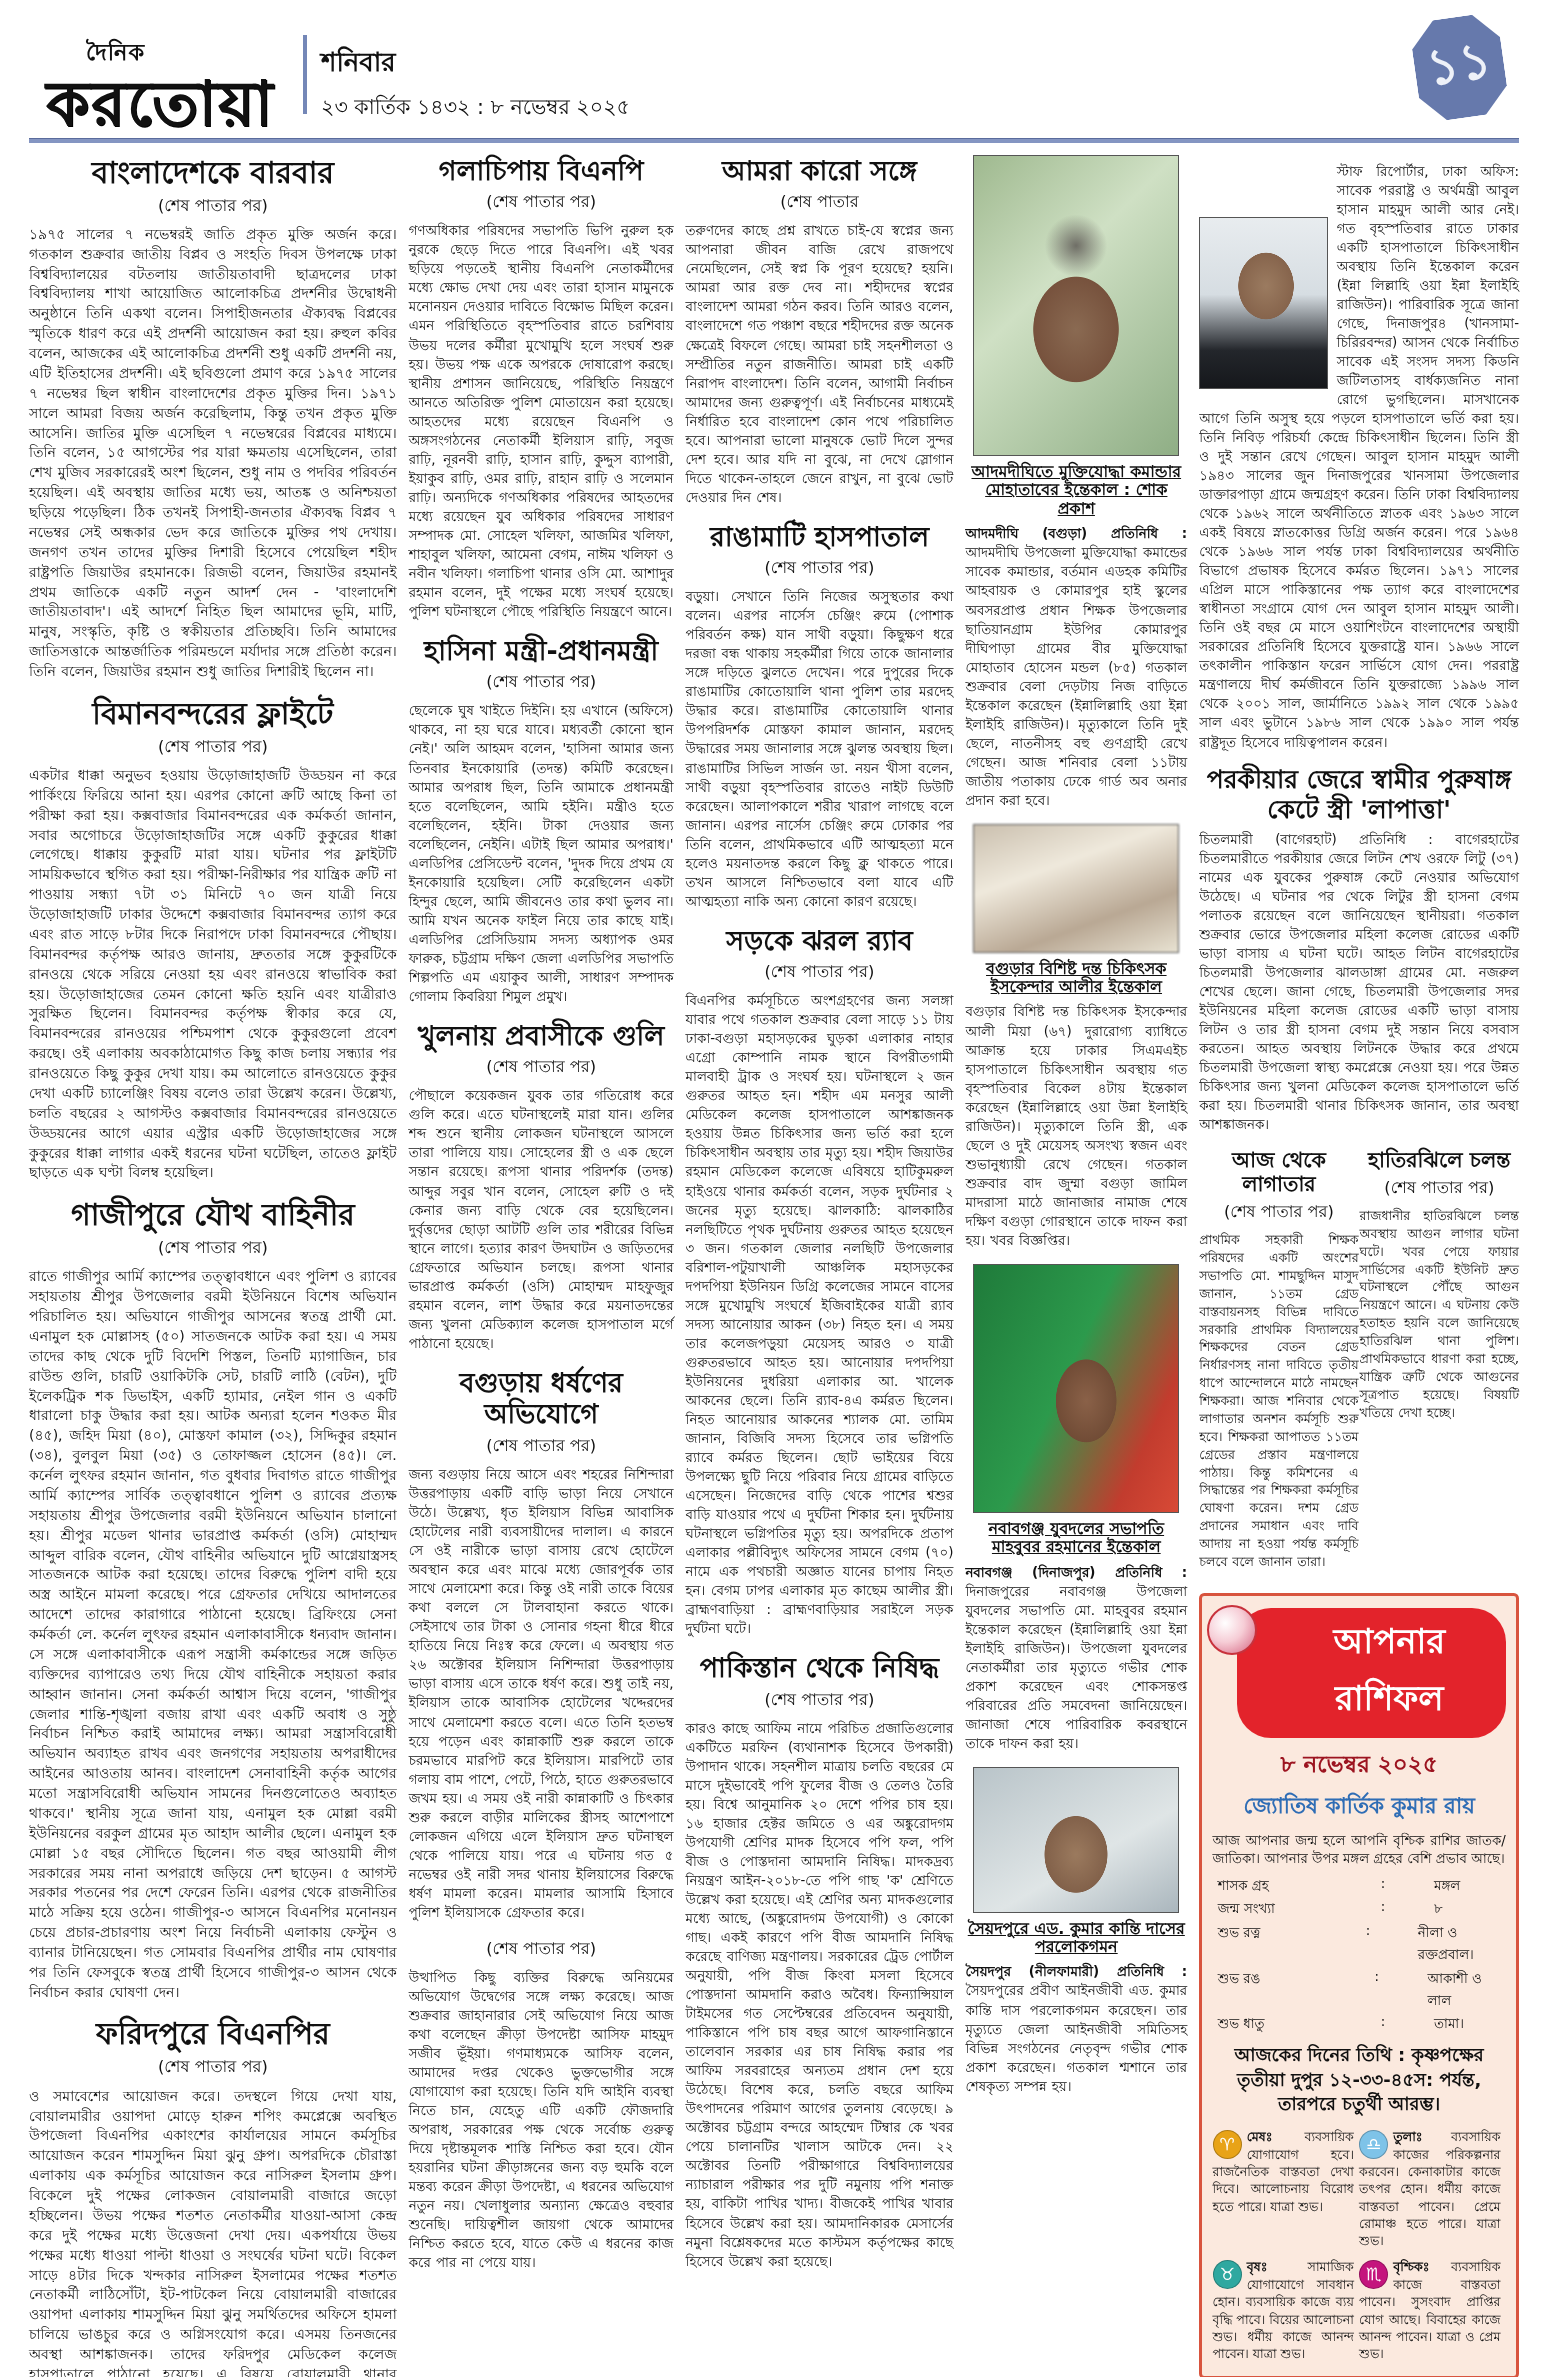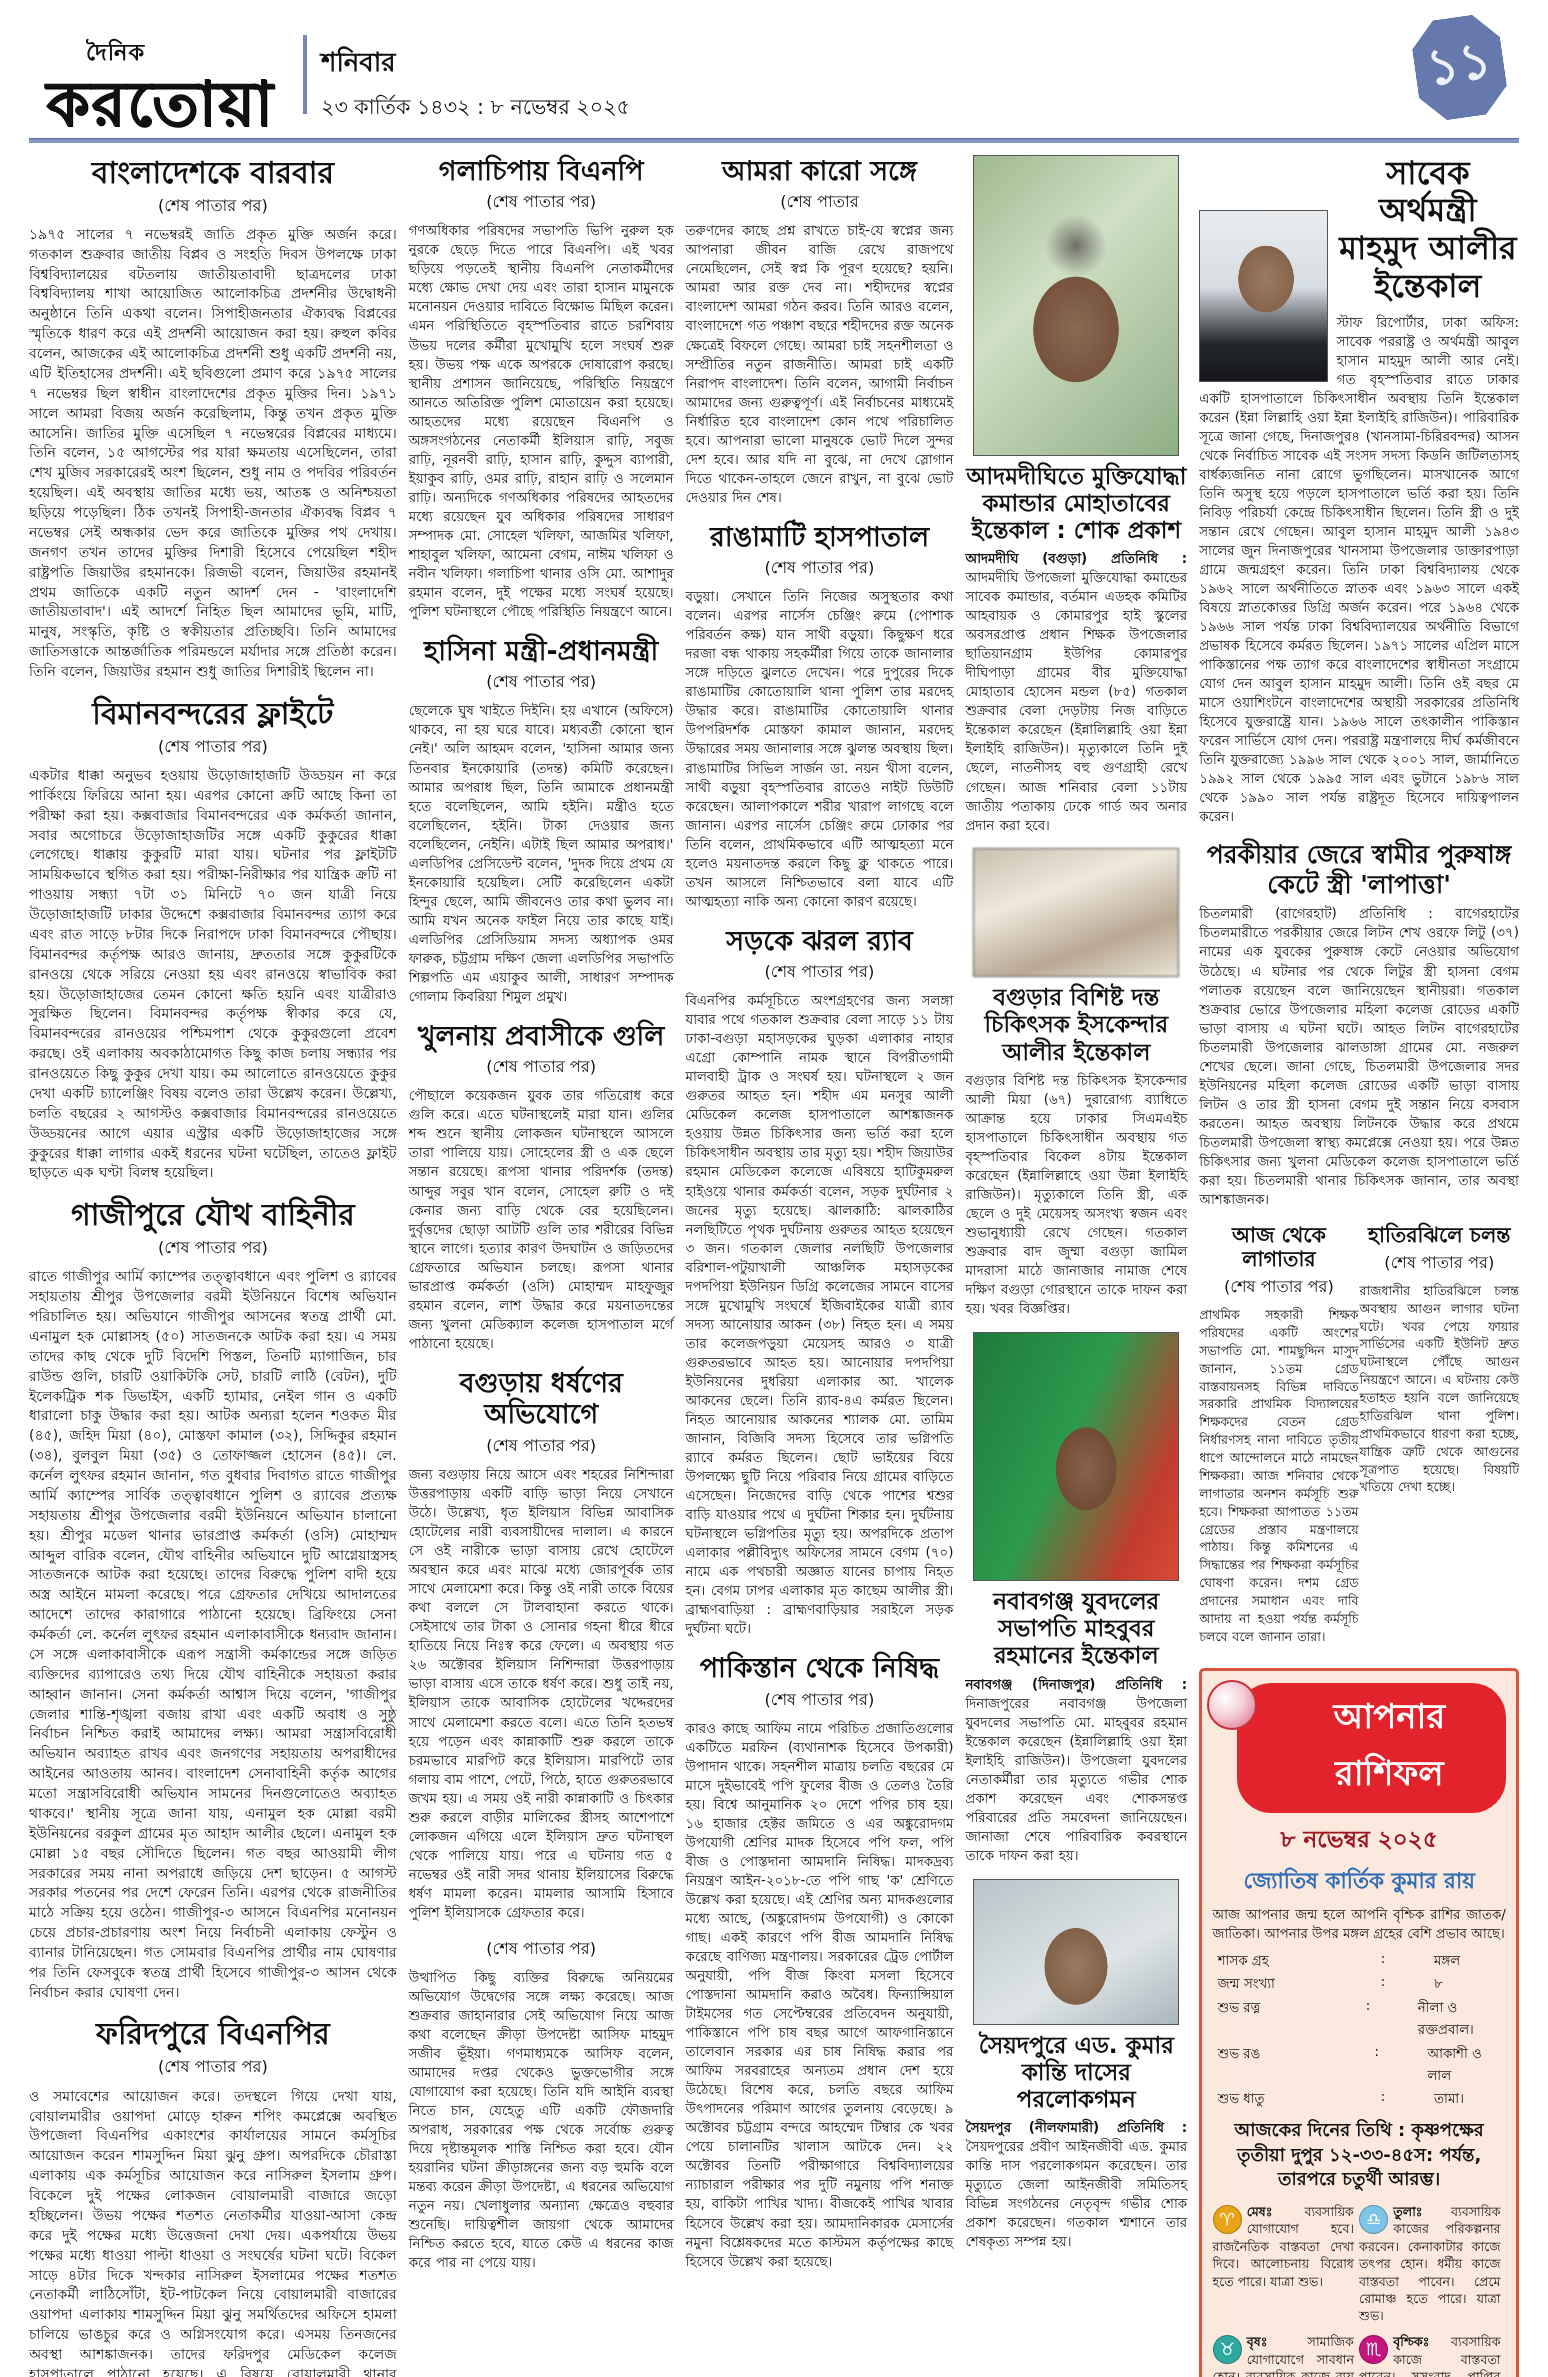--- a/index.html
+++ b/index.html
@@ -35,21 +35,21 @@
   .col-a { width:368px; }
   .col-b { width:265px; }
   .col-c { width:268px; }
   .col-d { width:222px; }
   .col-e { width:320px; }
 
   article { margin-bottom:13.8px; }
   .hl { font-weight:900; text-align:center; line-height:1.18; }
   .hl-a { font-size:30px; }
   .hl-b { font-size:27px; }
-  .hl-d { font-size:23px; text-align:center; }
+  .hl-d { font-size:16px; text-align:center;text-decoration:underline; }
   .cont { text-align:center; font-size:16.3px; margin:2.6px 0 5.2px 0; }
   .body {
     font-size:13.4px; line-height:1.42; text-align:justify;
     word-spacing:0.9px;
   }
   .body-lg { font-size:14px; }
   .byline { font-weight:800; display:inline; }
 
   
   .photo { border:0.9px solid #555; margin:0 auto 6.9px auto; position:relative; overflow:hidden; }
@@ -219,21 +219,20 @@
       <article>
         <div class="photo ph-elder" style="width:206px;height:146px;"></div>
         <div class="hl hl-d">সৈয়দপুরে এড. কুমার কান্তি দাসের পরলোকগমন</div>
         <div class="body" style="margin-top:5.2px;"><span class="byline">সৈয়দপুর (নীলফামারী) প্রতিনিধি :</span> <span>সৈয়দপুরের প্রবীণ আইনজীবী এড. কুমার কান্তি দাস পরলোকগমন করেছেন। তার মৃত্যুতে জেলা আইনজীবী সমিতিসহ বিভিন্ন সংগঠনের নেতৃবৃন্দ গভীর শোক প্রকাশ করেছেন। গতকাল শ্মশানে তার শেষকৃত্য সম্পন্ন হয়।</span></div>
       </article>
     </div>
 
     <div class="col-e">
       <article>
         <div class="photo ph-suit" style="width:129px;height:172px;float:left;margin:55px 8.6px 5.2px 0;"></div>
-        <div class="hl" style="font-size:32px;">সাবেক অর্থমন্ত্রী মাহমুদ আলীর ইন্তেকাল</div>
         <div class="body" style="margin-top:6.9px;">স্টাফ রিপোর্টার, ঢাকা অফিস: সাবেক পররাষ্ট্র ও অর্থমন্ত্রী আবুল হাসান মাহমুদ আলী আর নেই। গত বৃহস্পতিবার রাতে ঢাকার একটি হাসপাতালে চিকিৎসাধীন অবস্থায় তিনি ইন্তেকাল করেন (ইন্না লিল্লাহি ওয়া ইন্না ইলাইহি রাজিউন)। পারিবারিক সূত্রে জানা গেছে, দিনাজপুর৪ (খানসামা-চিরিরবন্দর) আসন থেকে নির্বাচিত সাবেক এই সংসদ সদস্য কিডনি জটিলতাসহ বার্ধক্যজনিত নানা রোগে ভুগছিলেন। মাসখানেক আগে তিনি অসুস্থ হয়ে পড়লে হাসপাতালে ভর্তি করা হয়। তিনি নিবিড় পরিচর্যা কেন্দ্রে চিকিৎসাধীন ছিলেন। তিনি স্ত্রী ও দুই সন্তান রেখে গেছেন। আবুল হাসান মাহমুদ আলী ১৯৪৩ সালের জুন দিনাজপুরের খানসামা উপজেলার ডাক্তারপাড়া গ্রামে জন্মগ্রহণ করেন। তিনি ঢাকা বিশ্ববিদ্যালয় থেকে ১৯৬২ সালে অর্থনীতিতে স্নাতক এবং ১৯৬৩ সালে একই বিষয়ে স্নাতকোত্তর ডিগ্রি অর্জন করেন। পরে ১৯৬৪ থেকে ১৯৬৬ সাল পর্যন্ত ঢাকা বিশ্ববিদ্যালয়ের অর্থনীতি বিভাগে প্রভাষক হিসেবে কর্মরত ছিলেন। ১৯৭১ সালের এপ্রিল মাসে পাকিস্তানের পক্ষ ত্যাগ করে বাংলাদেশের স্বাধীনতা সংগ্রামে যোগ দেন আবুল হাসান মাহমুদ আলী। তিনি ওই বছর মে মাসে ওয়াশিংটনে বাংলাদেশের অস্থায়ী সরকারের প্রতিনিধি হিসেবে যুক্তরাষ্ট্রে যান। ১৯৬৬ সালে তৎকালীন পাকিস্তান ফরেন সার্ভিসে যোগ দেন। পররাষ্ট্র মন্ত্রণালয়ে দীর্ঘ কর্মজীবনে তিনি যুক্তরাজ্যে ১৯৯৬ সাল থেকে ২০০১ সাল, জার্মানিতে ১৯৯২ সাল থেকে ১৯৯৫ সাল এবং ভুটানে ১৯৮৬ সাল থেকে ১৯৯০ সাল পর্যন্ত রাষ্ট্রদূত হিসেবে দায়িত্বপালন করেন।</div>
         <div style="clear:both;"></div>
       </article>
       <article>
         <div class="hl" style="font-size:25px;">পরকীয়ার জেরে স্বামীর পুরুষাঙ্গ কেটে স্ত্রী 'লাপাত্তা'</div>
         <div class="body" style="margin-top:5.2px;">চিতলমারী (বাগেরহাট) প্রতিনিধি : বাগেরহাটের চিতলমারীতে পরকীয়ার জেরে লিটন শেখ ওরফে লিটু (৩৭) নামের এক যুবকের পুরুষাঙ্গ কেটে নেওয়ার অভিযোগ উঠেছে। এ ঘটনার পর থেকে লিটুর স্ত্রী হাসনা বেগম পলাতক রয়েছেন বলে জানিয়েছেন স্থানীয়রা। গতকাল শুক্রবার ভোরে উপজেলার মহিলা কলেজ রোডের একটি ভাড়া বাসায় এ ঘটনা ঘটে। আহত লিটন বাগেরহাটের চিতলমারী উপজেলার ঝালডাঙ্গা গ্রামের মো. নজরুল শেখের ছেলে। জানা গেছে, চিতলমারী উপজেলার সদর ইউনিয়নের মহিলা কলেজ রোডের একটি ভাড়া বাসায় লিটন ও তার স্ত্রী হাসনা বেগম দুই সন্তান নিয়ে বসবাস করতেন। আহত অবস্থায় লিটনকে উদ্ধার করে প্রথমে চিতলমারী উপজেলা স্বাস্থ্য কমপ্লেক্সে নেওয়া হয়। পরে উন্নত চিকিৎসার জন্য খুলনা মেডিকেল কলেজ হাসপাতালে ভর্তি করা হয়। চিতলমারী থানার চিকিৎসক জানান, তার অবস্থা আশঙ্কাজনক।</div>
       </article>
       <div class="subcols">
         <article class="subcol">
           <div class="hl hl-sub">আজ থেকে লাগাতার</div>

